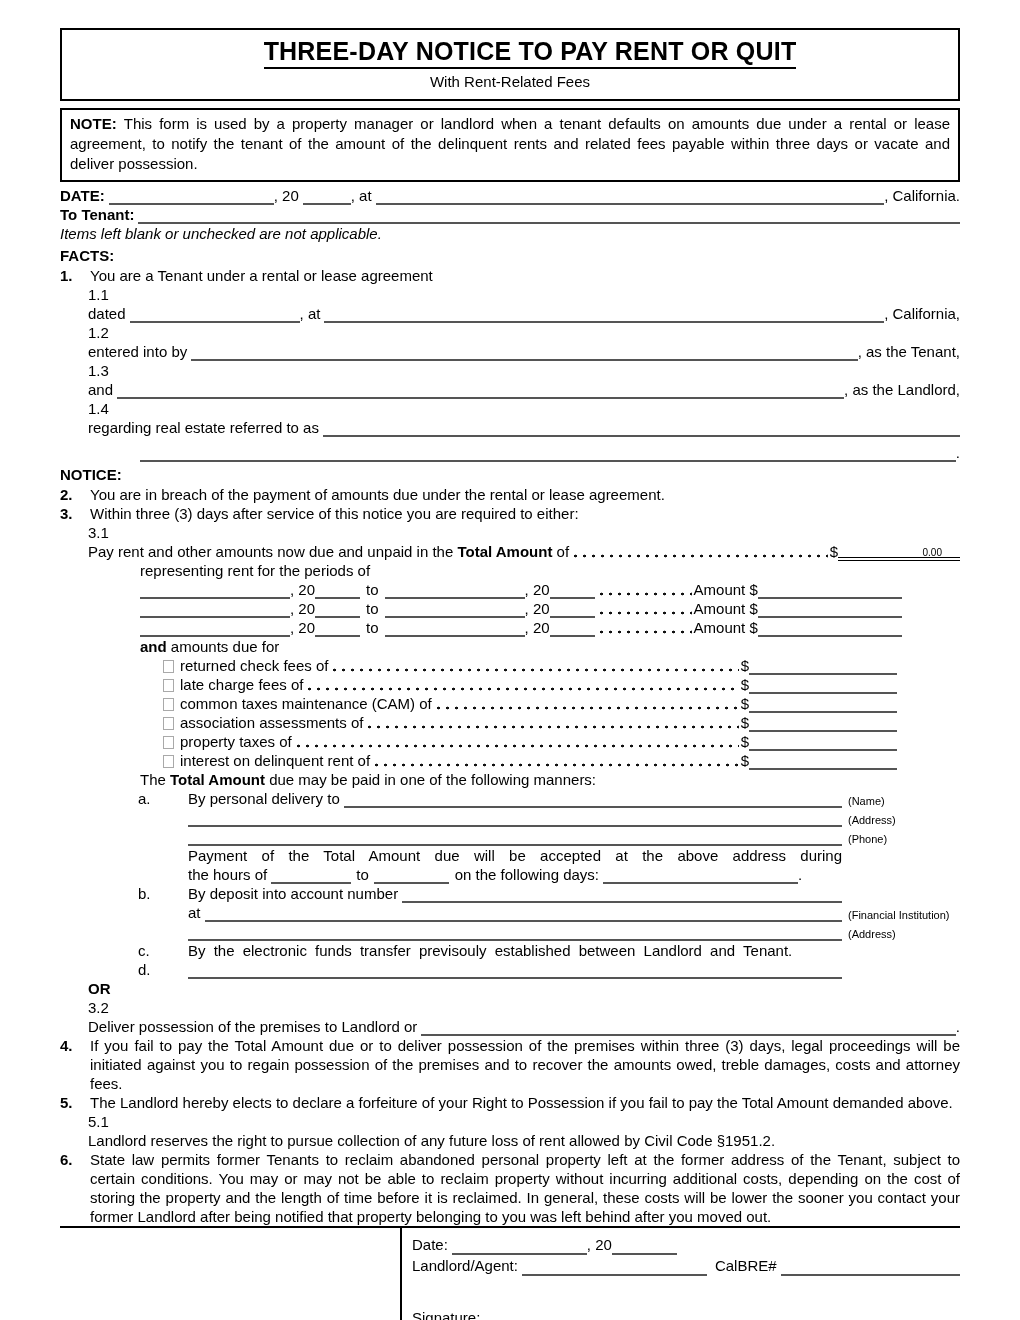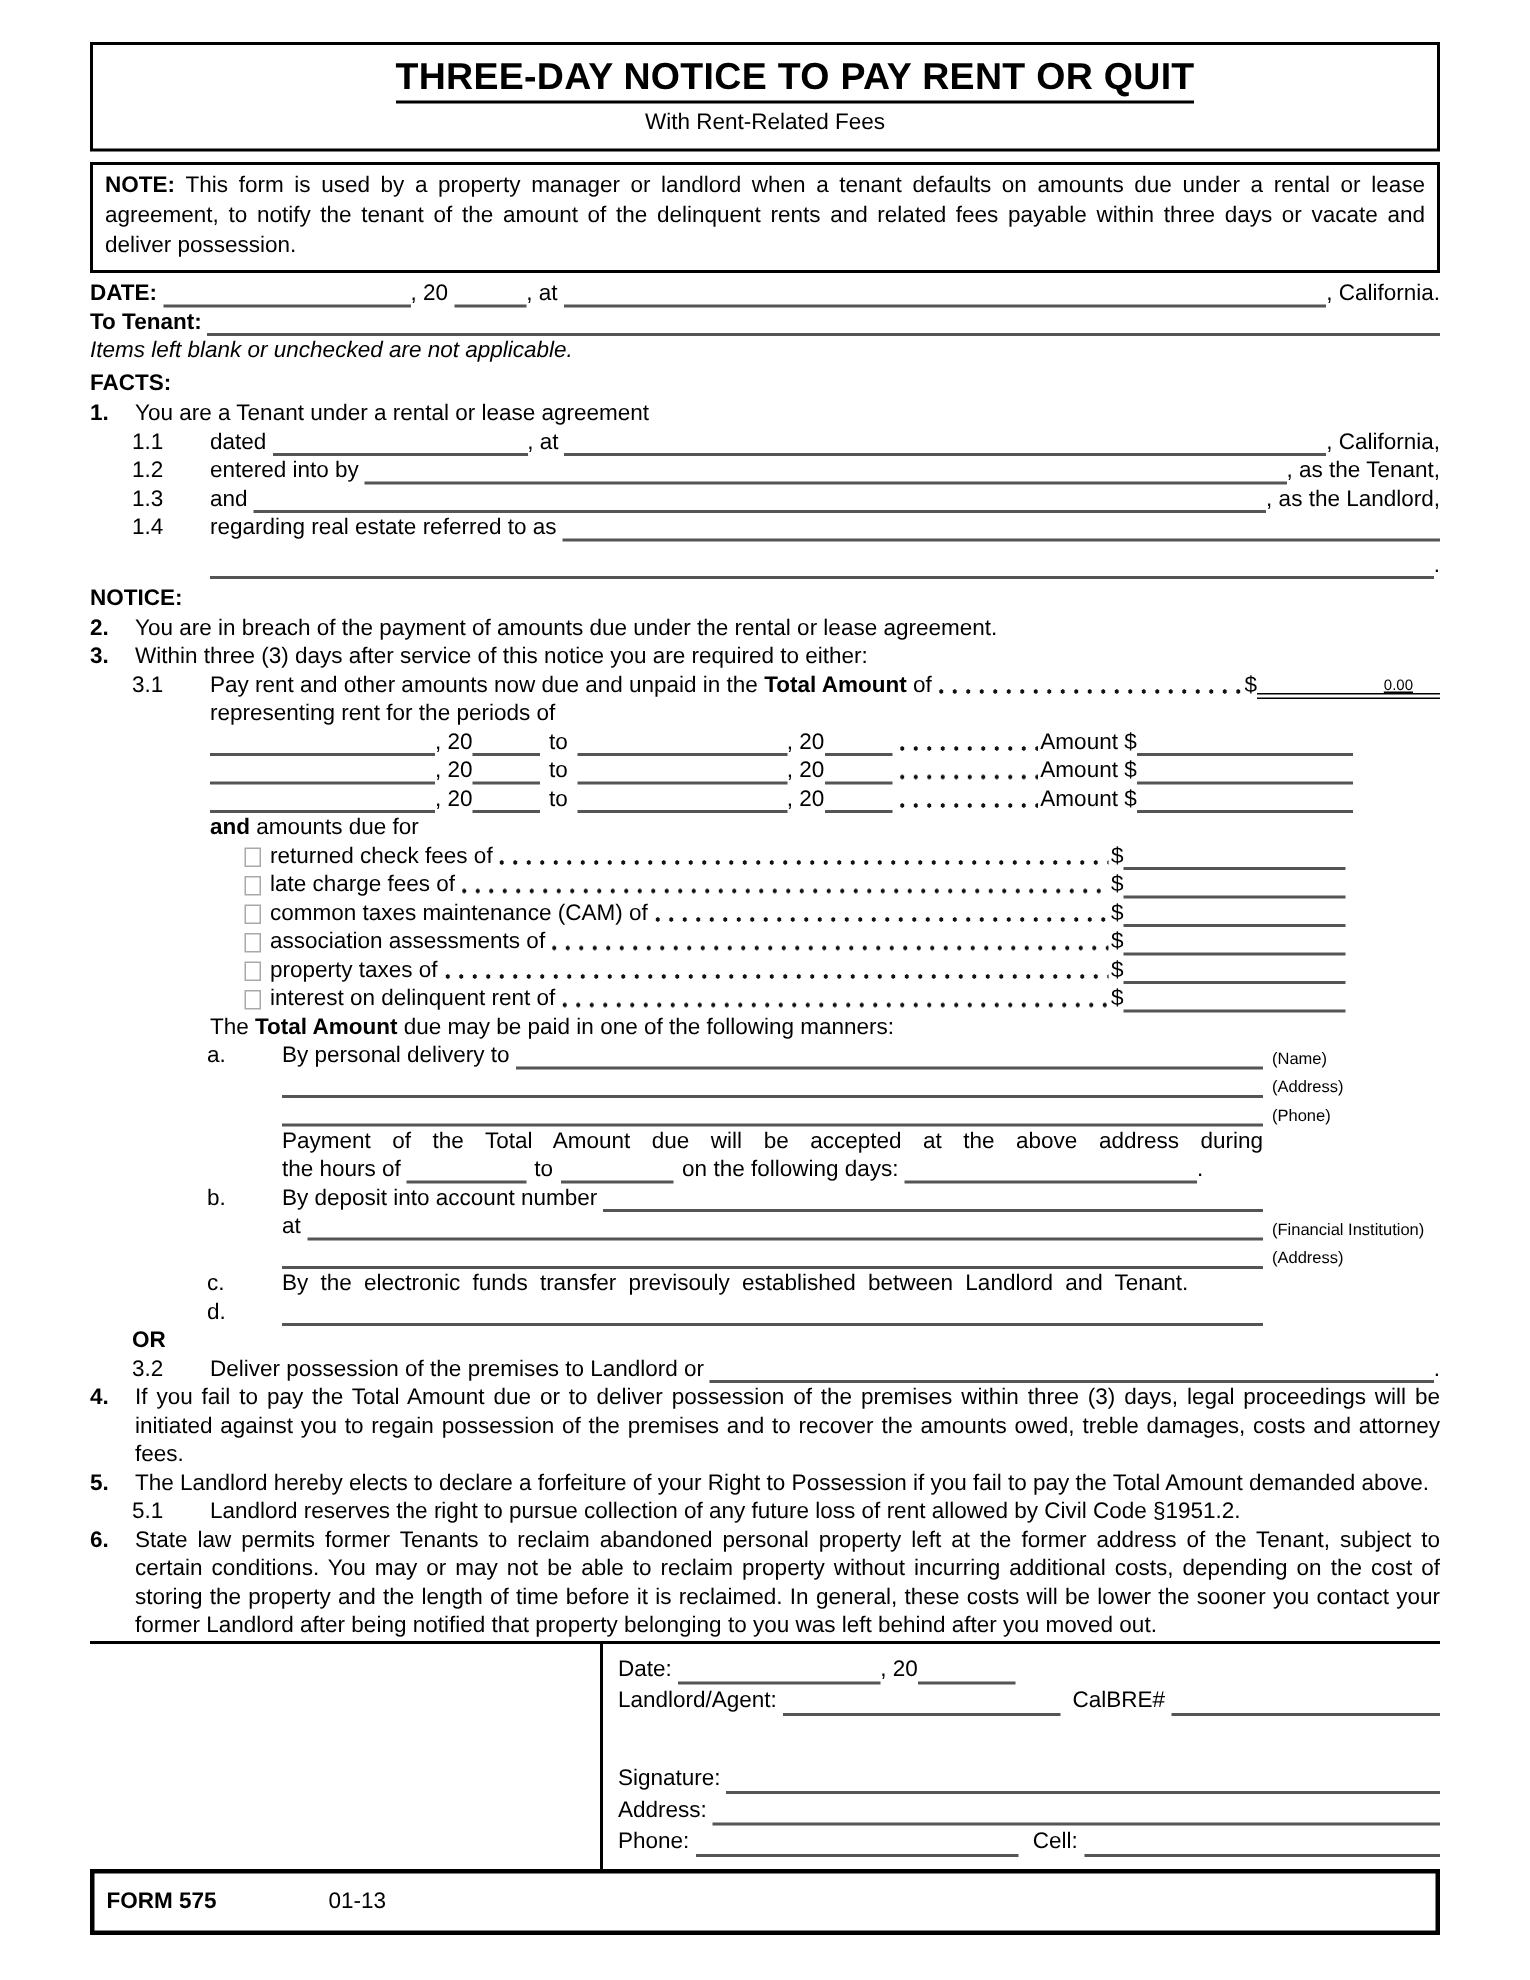--- a/index.html
+++ b/index.html
@@ -41,21 +41,21 @@
   .fill { flex:1 1 auto; }
   .w45{width:45px}.w48{width:48px}.w65{width:65px}.w75{width:75px}
   .w80{width:80px}.w135{width:135px}.w140{width:140px}
   .w148{width:148px}.w150{width:150px}.w165{width:165px}.w170{width:170px}
   .w185{width:185px}.w195{width:195px}.w215{width:215px}
 
   
   .item { display:flex; line-height:19px; }
   .item > .num { width:30px; flex-shrink:0; font-weight:bold; }
   .item > .body { flex:1; }
-  .sub { padding-left:28px; }
+  .sub { padding-left:28px;flex-direction:column; }
   .sub > .num { width:52px; font-weight:normal; }
   .abc { padding-left:78px; }
   .abc > .num { width:50px; font-weight:normal; }
   .just { text-align:justify; }
   .heading { font-weight:bold; line-height:21px; margin-top:2px; }
 
   
   .leader {
     height:14px; margin:0 2px;
     background-image:radial-gradient(circle, #111 1.3px, transparent 1.6px);

